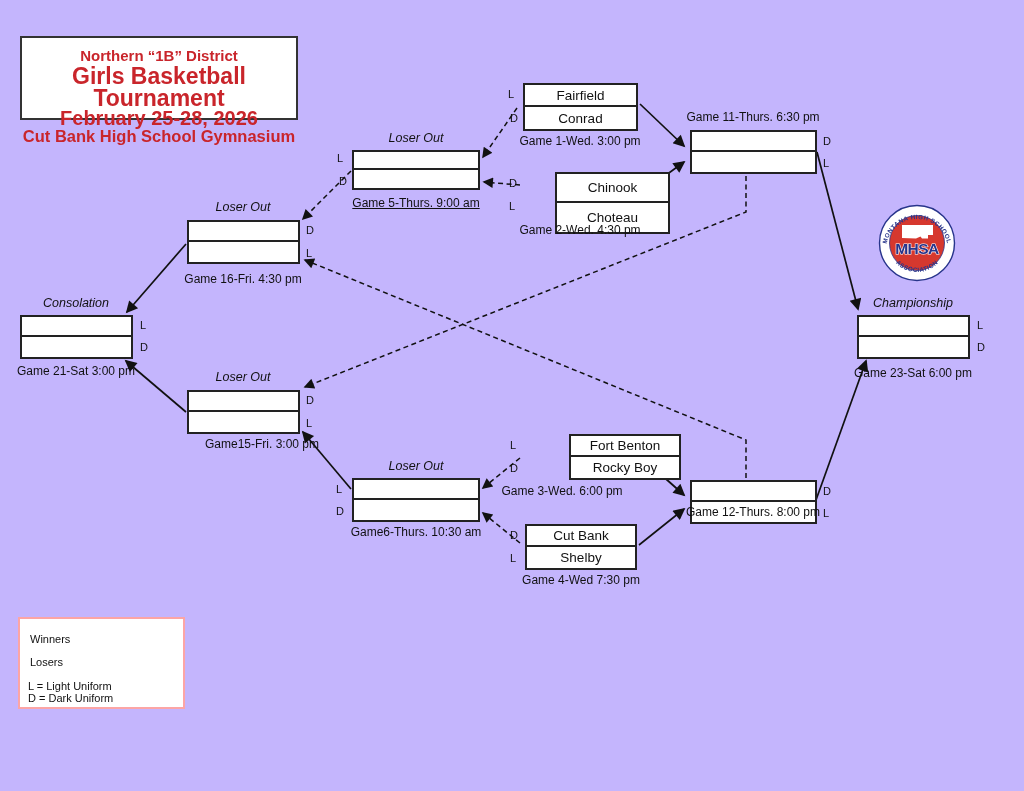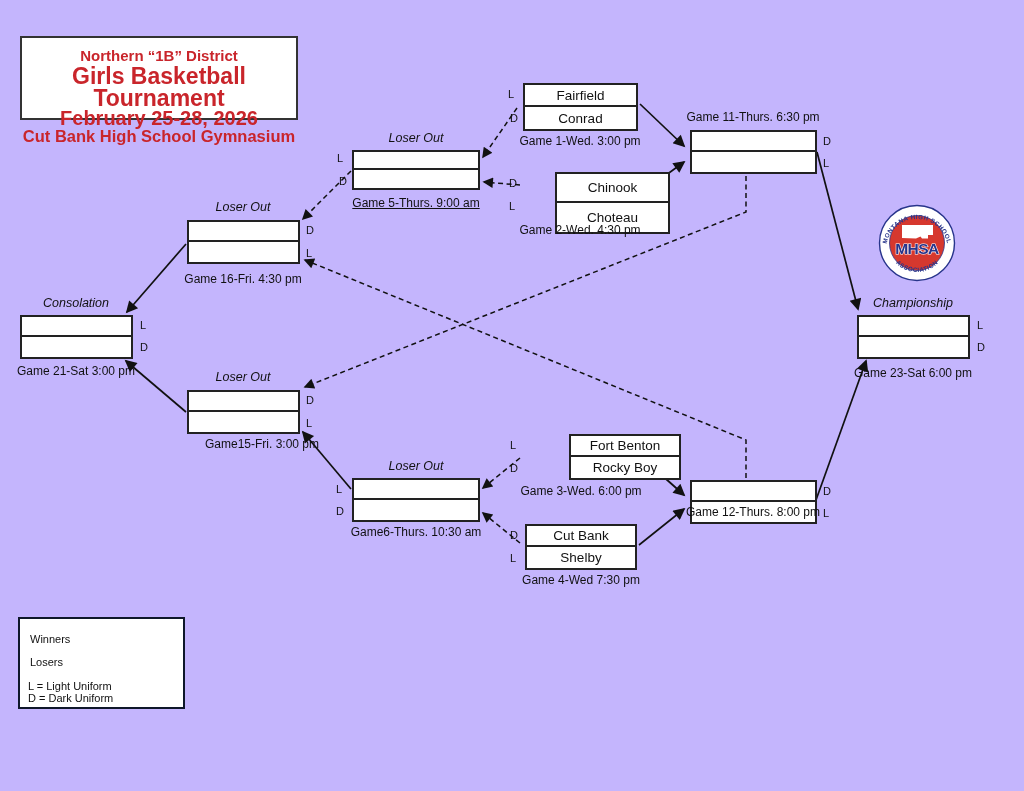--- a/index.html
+++ b/index.html
@@ -28,21 +28,21 @@
         font-size:13.5px;box-sizing:border-box;}
   .slot:first-child{border-bottom:2px solid #222;}
 
   .ld{position:absolute;font-size:11px;line-height:13px;}
   .cap{position:absolute;transform:translateX(-50%);white-space:nowrap;
        font-size:12px;line-height:14px;text-align:center;}
   .overlabel{position:absolute;transform:translateX(-50%);white-space:nowrap;
        font-style:italic;font-size:12.5px;line-height:14px;text-align:center;}
 
   .legendbox{position:absolute;left:18px;top:617px;width:167px;height:92px;
-       border:2px solid #0f172a;background:#fff;box-sizing:border-box;font-size:11px;}
+       border:2px solid #fca5a5;background:#fff;box-sizing:border-box;font-size:11px;}
   .legend-winners{position:absolute;left:10px;top:14px;}
   .legend-losers{position:absolute;left:10px;top:37px;}
   .legend-light{position:absolute;left:8px;top:61px;}
   .legend-dark{position:absolute;left:8px;top:73px;}
 
   .logowrap{position:absolute;left:878px;top:204px;width:78px;height:78px;}
   .logo-ring{fill:#fff;stroke:var(--logo-blue);stroke-width:1.4;}
   .logo-disc{fill:var(--logo-red);stroke:var(--logo-blue);stroke-width:0.8;}
   .logo-arc{fill:var(--logo-blue);font-size:6.2px;font-weight:bold;letter-spacing:0.45px;
             font-family:"Liberation Sans",sans-serif;}
@@ -150,21 +150,21 @@
   <span class="ld" style="left:336px;top:483px;">L</span>
   <span class="ld" style="left:336px;top:505px;">D</span>
   <div class="cap" style="left:416px;top:525px;">Game6-Thurs. 10:30 am</div>
 
   <div class="match" style="left:525px;top:434px;width:112px;height:46px;margin-left:44px;">
     <div class="slot">Fort Benton</div>
     <div class="slot">Rocky Boy</div>
   </div>
   <span class="ld" style="left:510px;top:439px;">L</span>
   <span class="ld" style="left:510px;top:462px;">D</span>
-  <div class="cap" style="left:581px;top:484px;">Game 3-Wed. 6:00 pm</div>
+  <div class="cap" style="left:562px;top:484px;">Game 3-Wed. 6:00 pm</div>
 
   <div class="match" style="left:525px;top:524px;width:112px;height:46px;">
     <div class="slot">Cut Bank</div>
     <div class="slot">Shelby</div>
   </div>
   <span class="ld" style="left:510px;top:529px;">D</span>
   <span class="ld" style="left:510px;top:552px;">L</span>
   <div class="cap" style="left:581px;top:573px;">Game 4-Wed 7:30 pm</div>
 
   <div class="cap" style="left:753px;top:110px;">Game 11-Thurs. 6:30 pm</div>

